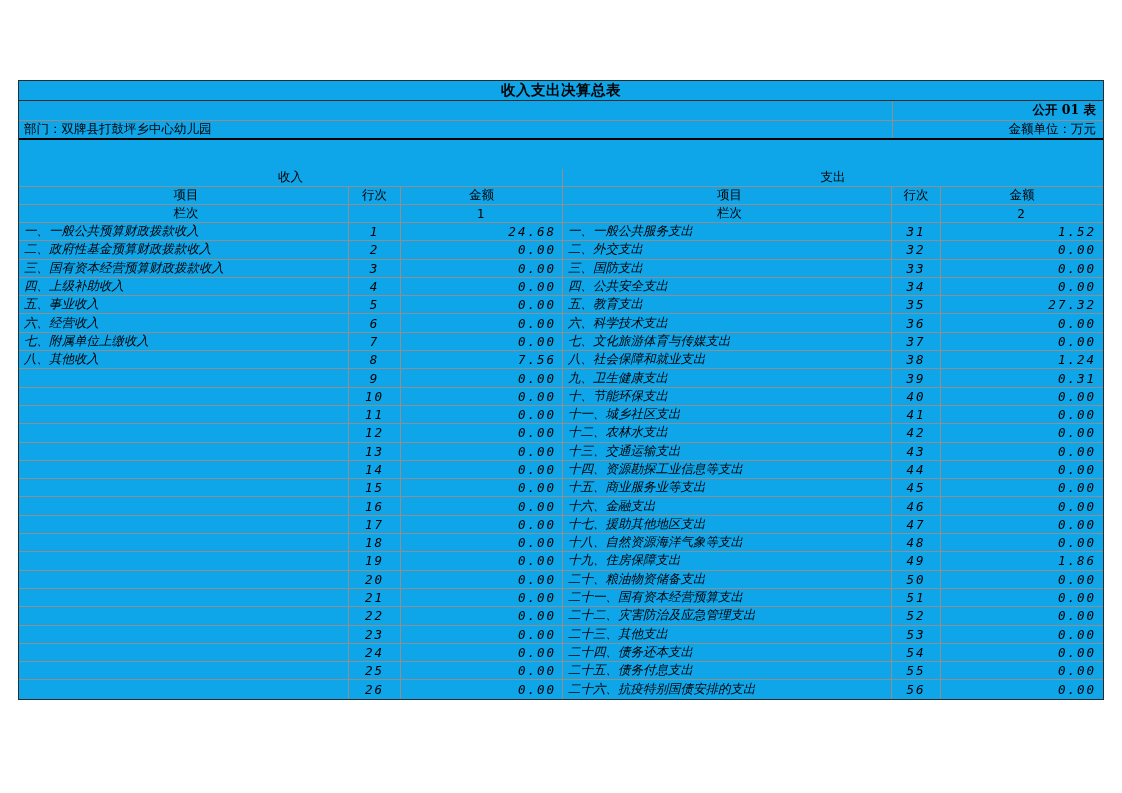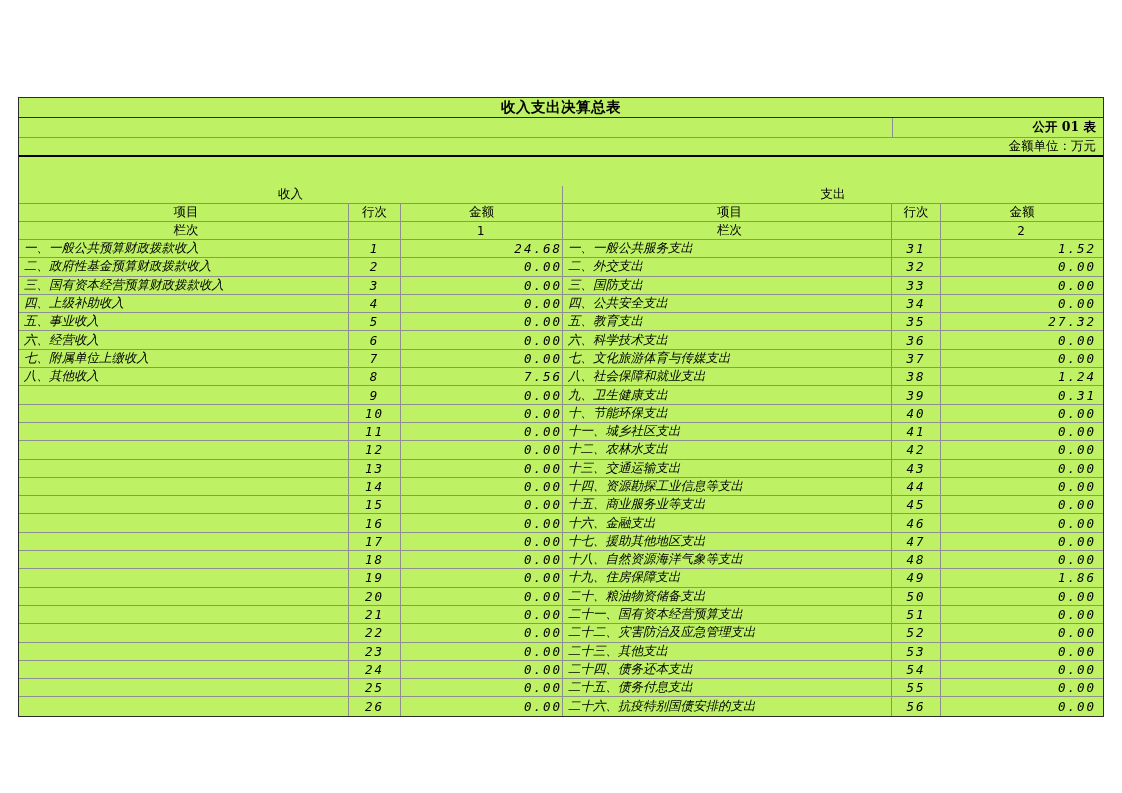--- a/index.html
+++ b/index.html
@@ -6,24 +6,24 @@
   html, body { background: #ffffff; }
   body {
     width: 1122px; height: 793px;
     position: relative;
     font-family: "DejaVu Serif", "Liberation Serif", serif;
     color: #000;
     overflow: hidden;
   }
   .doc-table {
     position: absolute;
-    left: 18px; top: 97px;
+    left: 18px; top: 80px;
     width: 1086px;
     border: 1px solid #2b2b2b;
-    background: #bef264;
+    background: #0ea5e9;
   }
   .row { display: flex; width: 100%; }
   .cell {
     display: flex;
     align-items: center;
     font-size: 12.5px;
     white-space: nowrap;
     overflow: hidden;
     border-right: 1px solid #8f8f8f;
   }
@@ -47,21 +47,21 @@
 
   .colhead-row, .lanci-row { height: 18px; border-bottom: 1px solid #8f8f8f; }
   .colhead-row .cell, .lanci-row .cell { justify-content: center; }
 
   
   .data-row { height: 18.3px; border-bottom: 1px solid #8f8f8f; font-style: italic; }
   .data-row:last-child { border-bottom: none; }
 
   .c-item { width: 330px; padding-left: 5px; justify-content: flex-start; }
   .c-line { width: 52px; justify-content: center; }
-  .c-amt  { width: 162px; justify-content: flex-end; padding-right: 0; }
+  .c-amt  { width: 162px; justify-content: flex-end; padding-right: 6px; }
   .c-item2 { width: 329px; padding-left: 5px; justify-content: flex-start; }
   .c-line2 { width: 49px; justify-content: center; }
   .c-amt2  { flex: 1; justify-content: flex-end; padding-right: 7px; border-right: none; }
 
   .mono {
     font-family: "DejaVu Sans Mono", "Liberation Mono", monospace;
     font-size: 12.5px;
     letter-spacing: 2px;
   }
   .c-amt.mono, .c-amt2.mono { letter-spacing: 2px; }
@@ -75,20 +75,21 @@
   <div class="row title-row">
     <div class="cell title-cell">收入支出决算总表</div>
   </div>
 
   <div class="row meta-row">
     <div class="cell meta-left"></div>
     <div class="cell meta-right form-label">公开 01 表</div>
   </div>
 
   <div class="row meta-row meta-row-2">
+    <div class="cell meta-left">部门：双牌县打鼓坪乡中心幼儿园</div>
     <div class="cell meta-right">金额单位：万元</div>
   </div>
 
   <div class="row section-row">
     <div class="cell half-left">收入</div>
     <div class="cell half-right">支出</div>
   </div>
 
   <div class="row colhead-row">
     <div class="cell c-item">项目</div>

